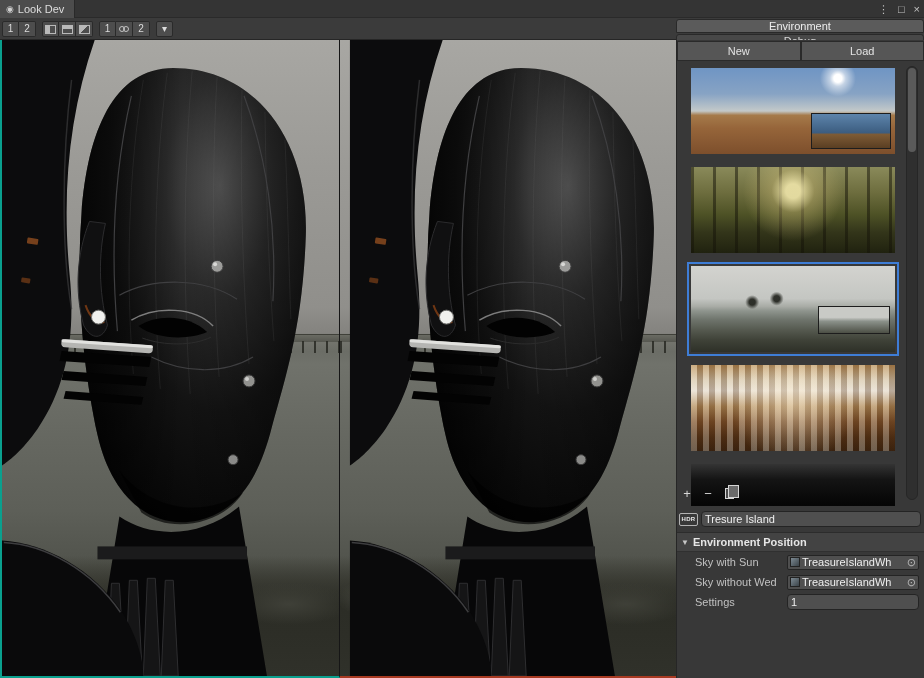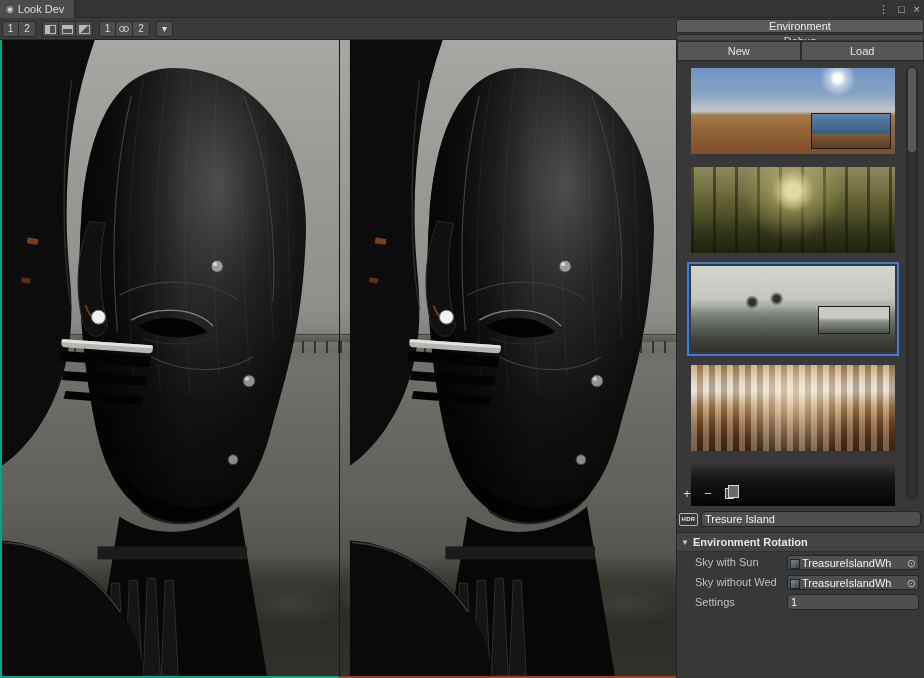--- a/index.html
+++ b/index.html
@@ -112,21 +112,21 @@
   .hdr-row .field{flex:1;min-width:0;}
   
   .sec-header{height:20px;display:flex;align-items:center;gap:4px;padding-left:4px;background:#434343;
       border-top:1px solid #2c2c2c;border-bottom:1px solid #303030;}
   .tri{font-size:8px;color:#c6c6c6;}
   .sec-title{font-weight:bold;color:#e6e6e6;}
   
   .srow{height:20px;display:flex;align-items:center;padding-left:18px;padding-right:5px;}
   .slabel{width:92px;flex:none;color:#c0c0c0;white-space:nowrap;overflow:hidden;}
   .objfield{flex:1;height:15px;background:#4f4f4f;border:1px solid #242424;border-radius:2px;
-      display:flex;align-items:flex-end;gap:2px;padding:0 2px;min-width:0;cursor:default;}
+      display:flex;align-items:center;gap:2px;padding:0 2px;min-width:0;cursor:default;}
   .mini{width:10px;height:10px;flex:none;background:linear-gradient(135deg,#7d8a93,#3a4248);border:1px solid #222;}
   .objtext{flex:1;min-width:0;white-space:nowrap;overflow:hidden;color:#efefef;}
   .picker{flex:none;color:#b8b8b8;font-size:11px;line-height:1;cursor:default;}
   .num{flex:1;min-width:0;}
   .axis{width:10px;flex:none;color:#c0c0c0;text-align:left;}
   .axis-y{margin-left:6px;}
   .numx{width:50px;flex:none;}
   .numy{width:42px;flex:none;}
   .sunbtn{width:17px;height:16px;flex:none;margin-left:3px;background:transparent;border:none;color:#d8d8d8;
       font-size:12px;line-height:1;padding:0;display:flex;align-items:center;justify-content:center;cursor:default;
@@ -312,21 +312,21 @@
       </div>
     </div>
 
     <div class="hdr-row">
       <span class="hdr-badge">HDR</span>
       <input class="field" type="text" value="Tresure Island" style="">
     </div>
 
     <div class="sec-header">
       <span class="tri">▼</span>
-      <span class="sec-title">Environment Rotation</span>
+      <span class="sec-title">Environment Position</span>
     </div>
 
     <div class="srow">
       <span class="slabel">Sky with Sun</span>
       <div class="objfield">
         <span class="mini"></span>
         <span class="objtext">TreasureIslandWh</span>
         <span class="picker">⊙</span>
       </div>
     </div>

